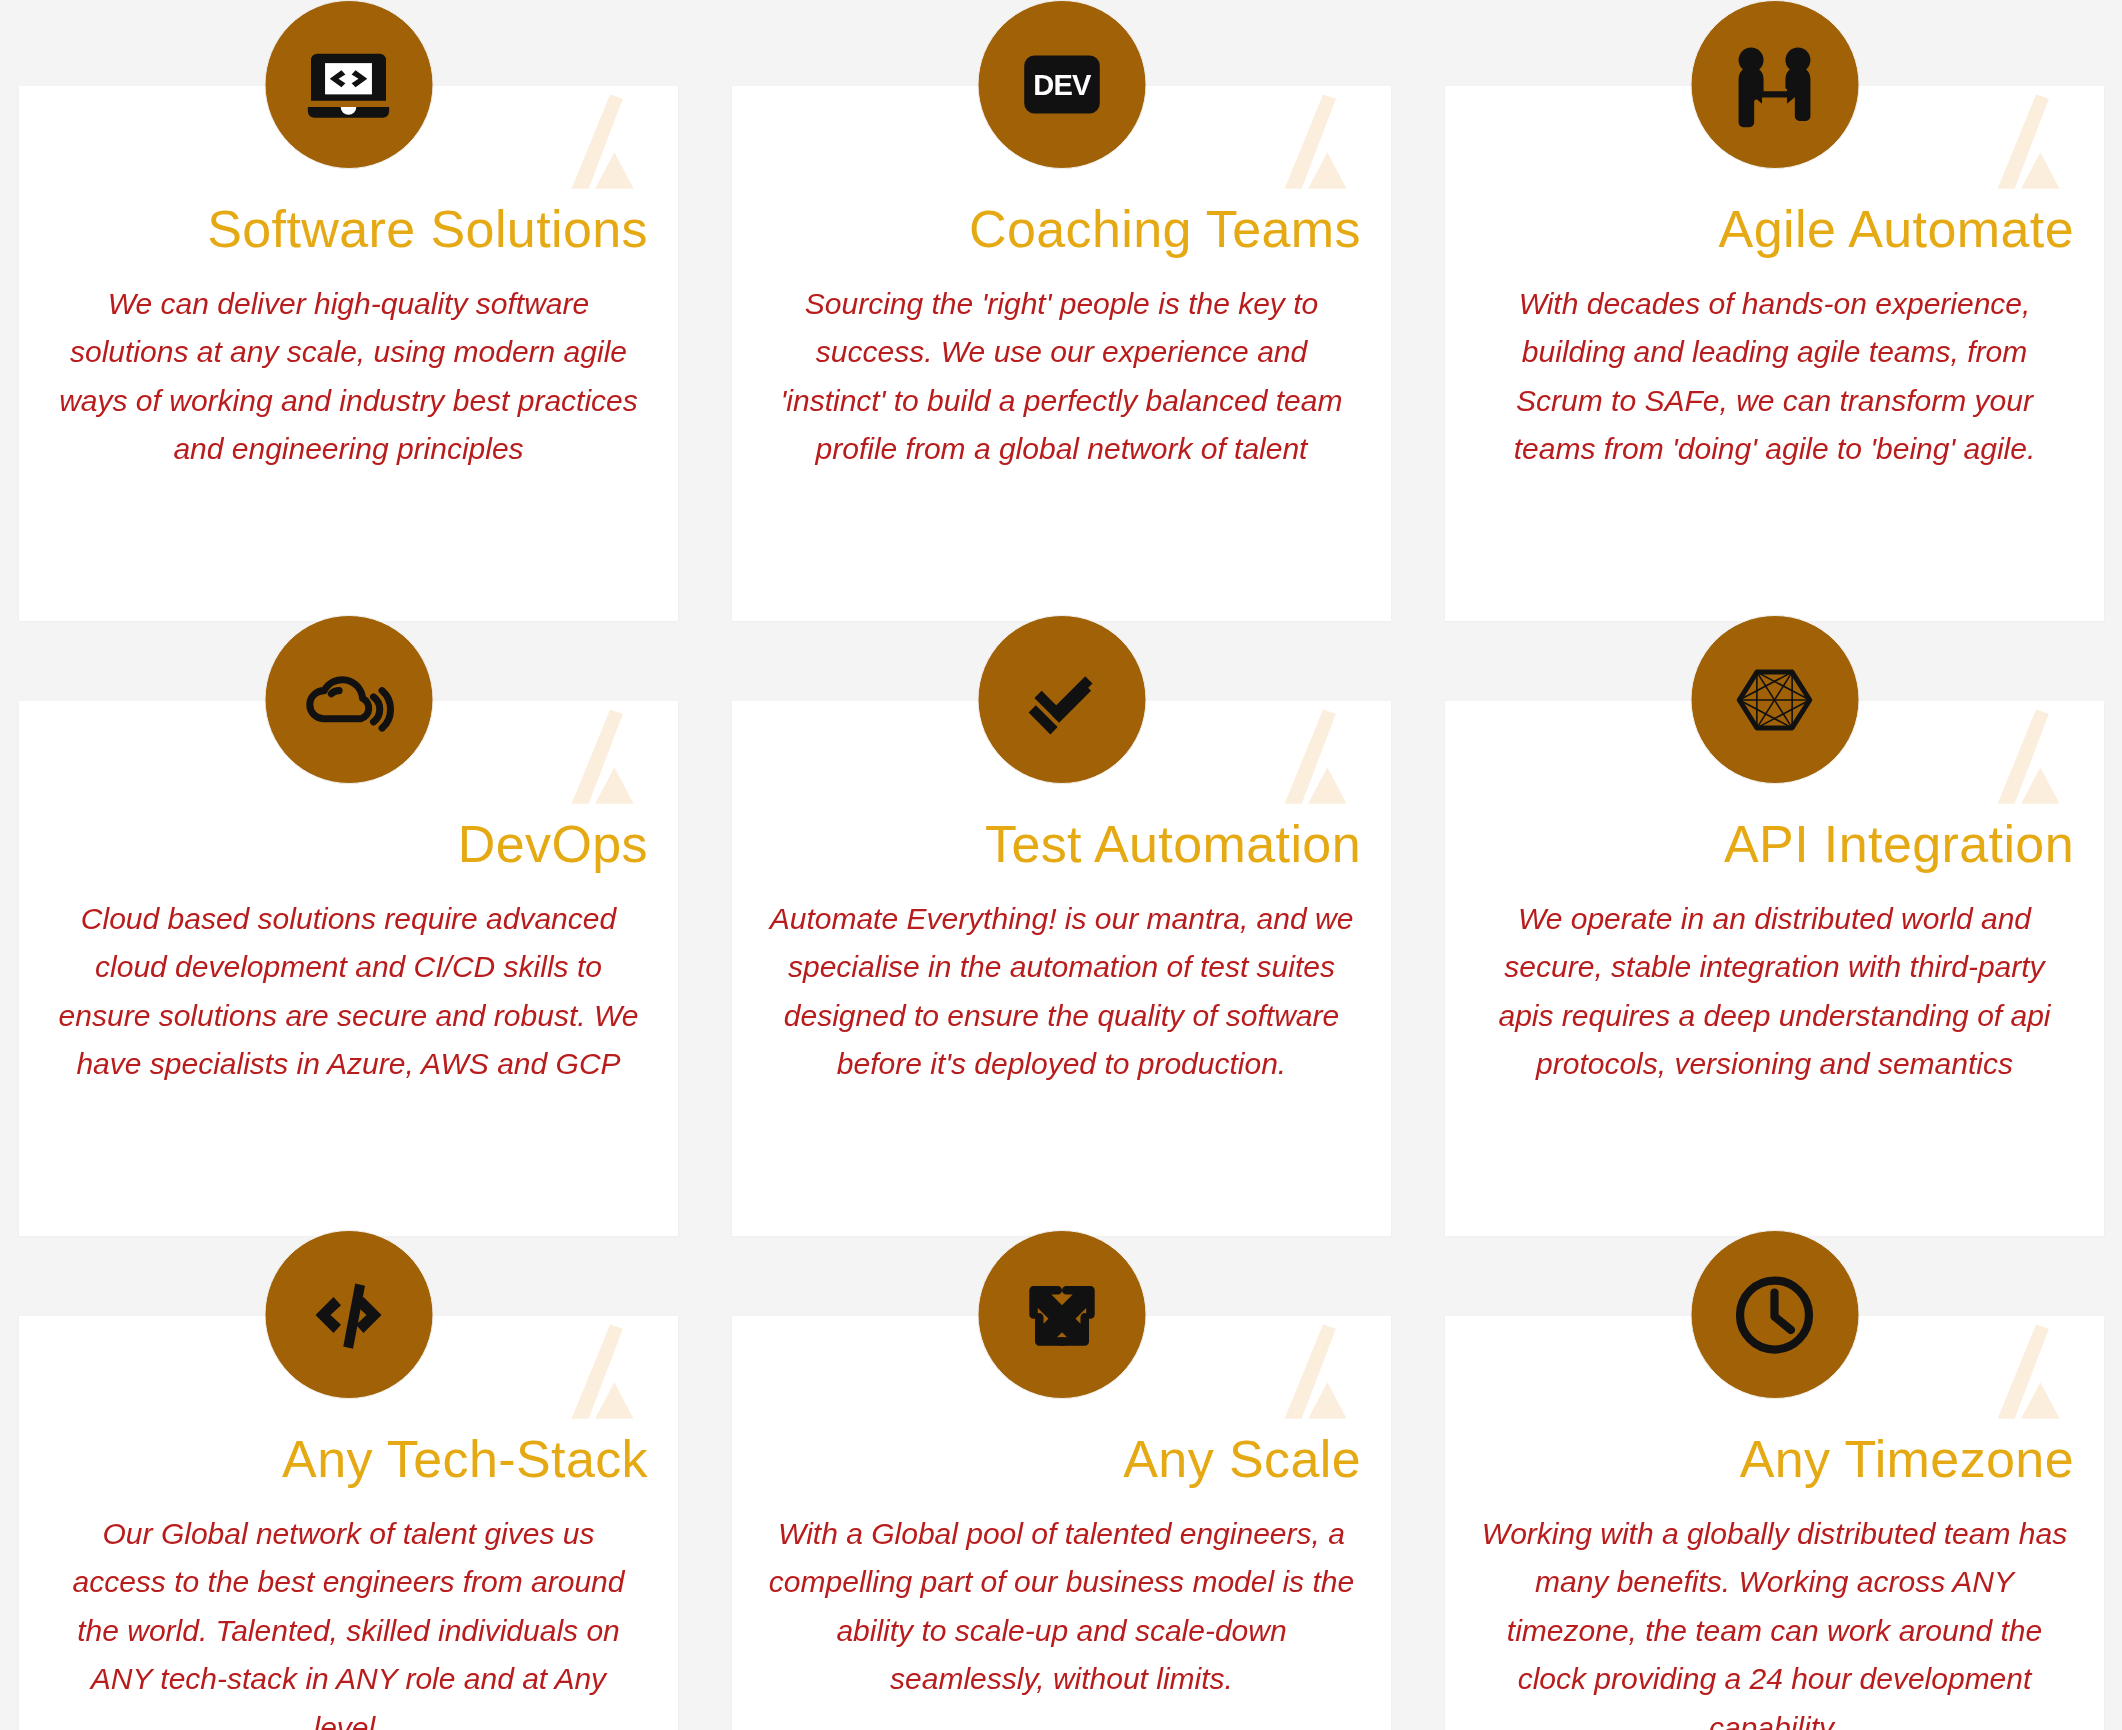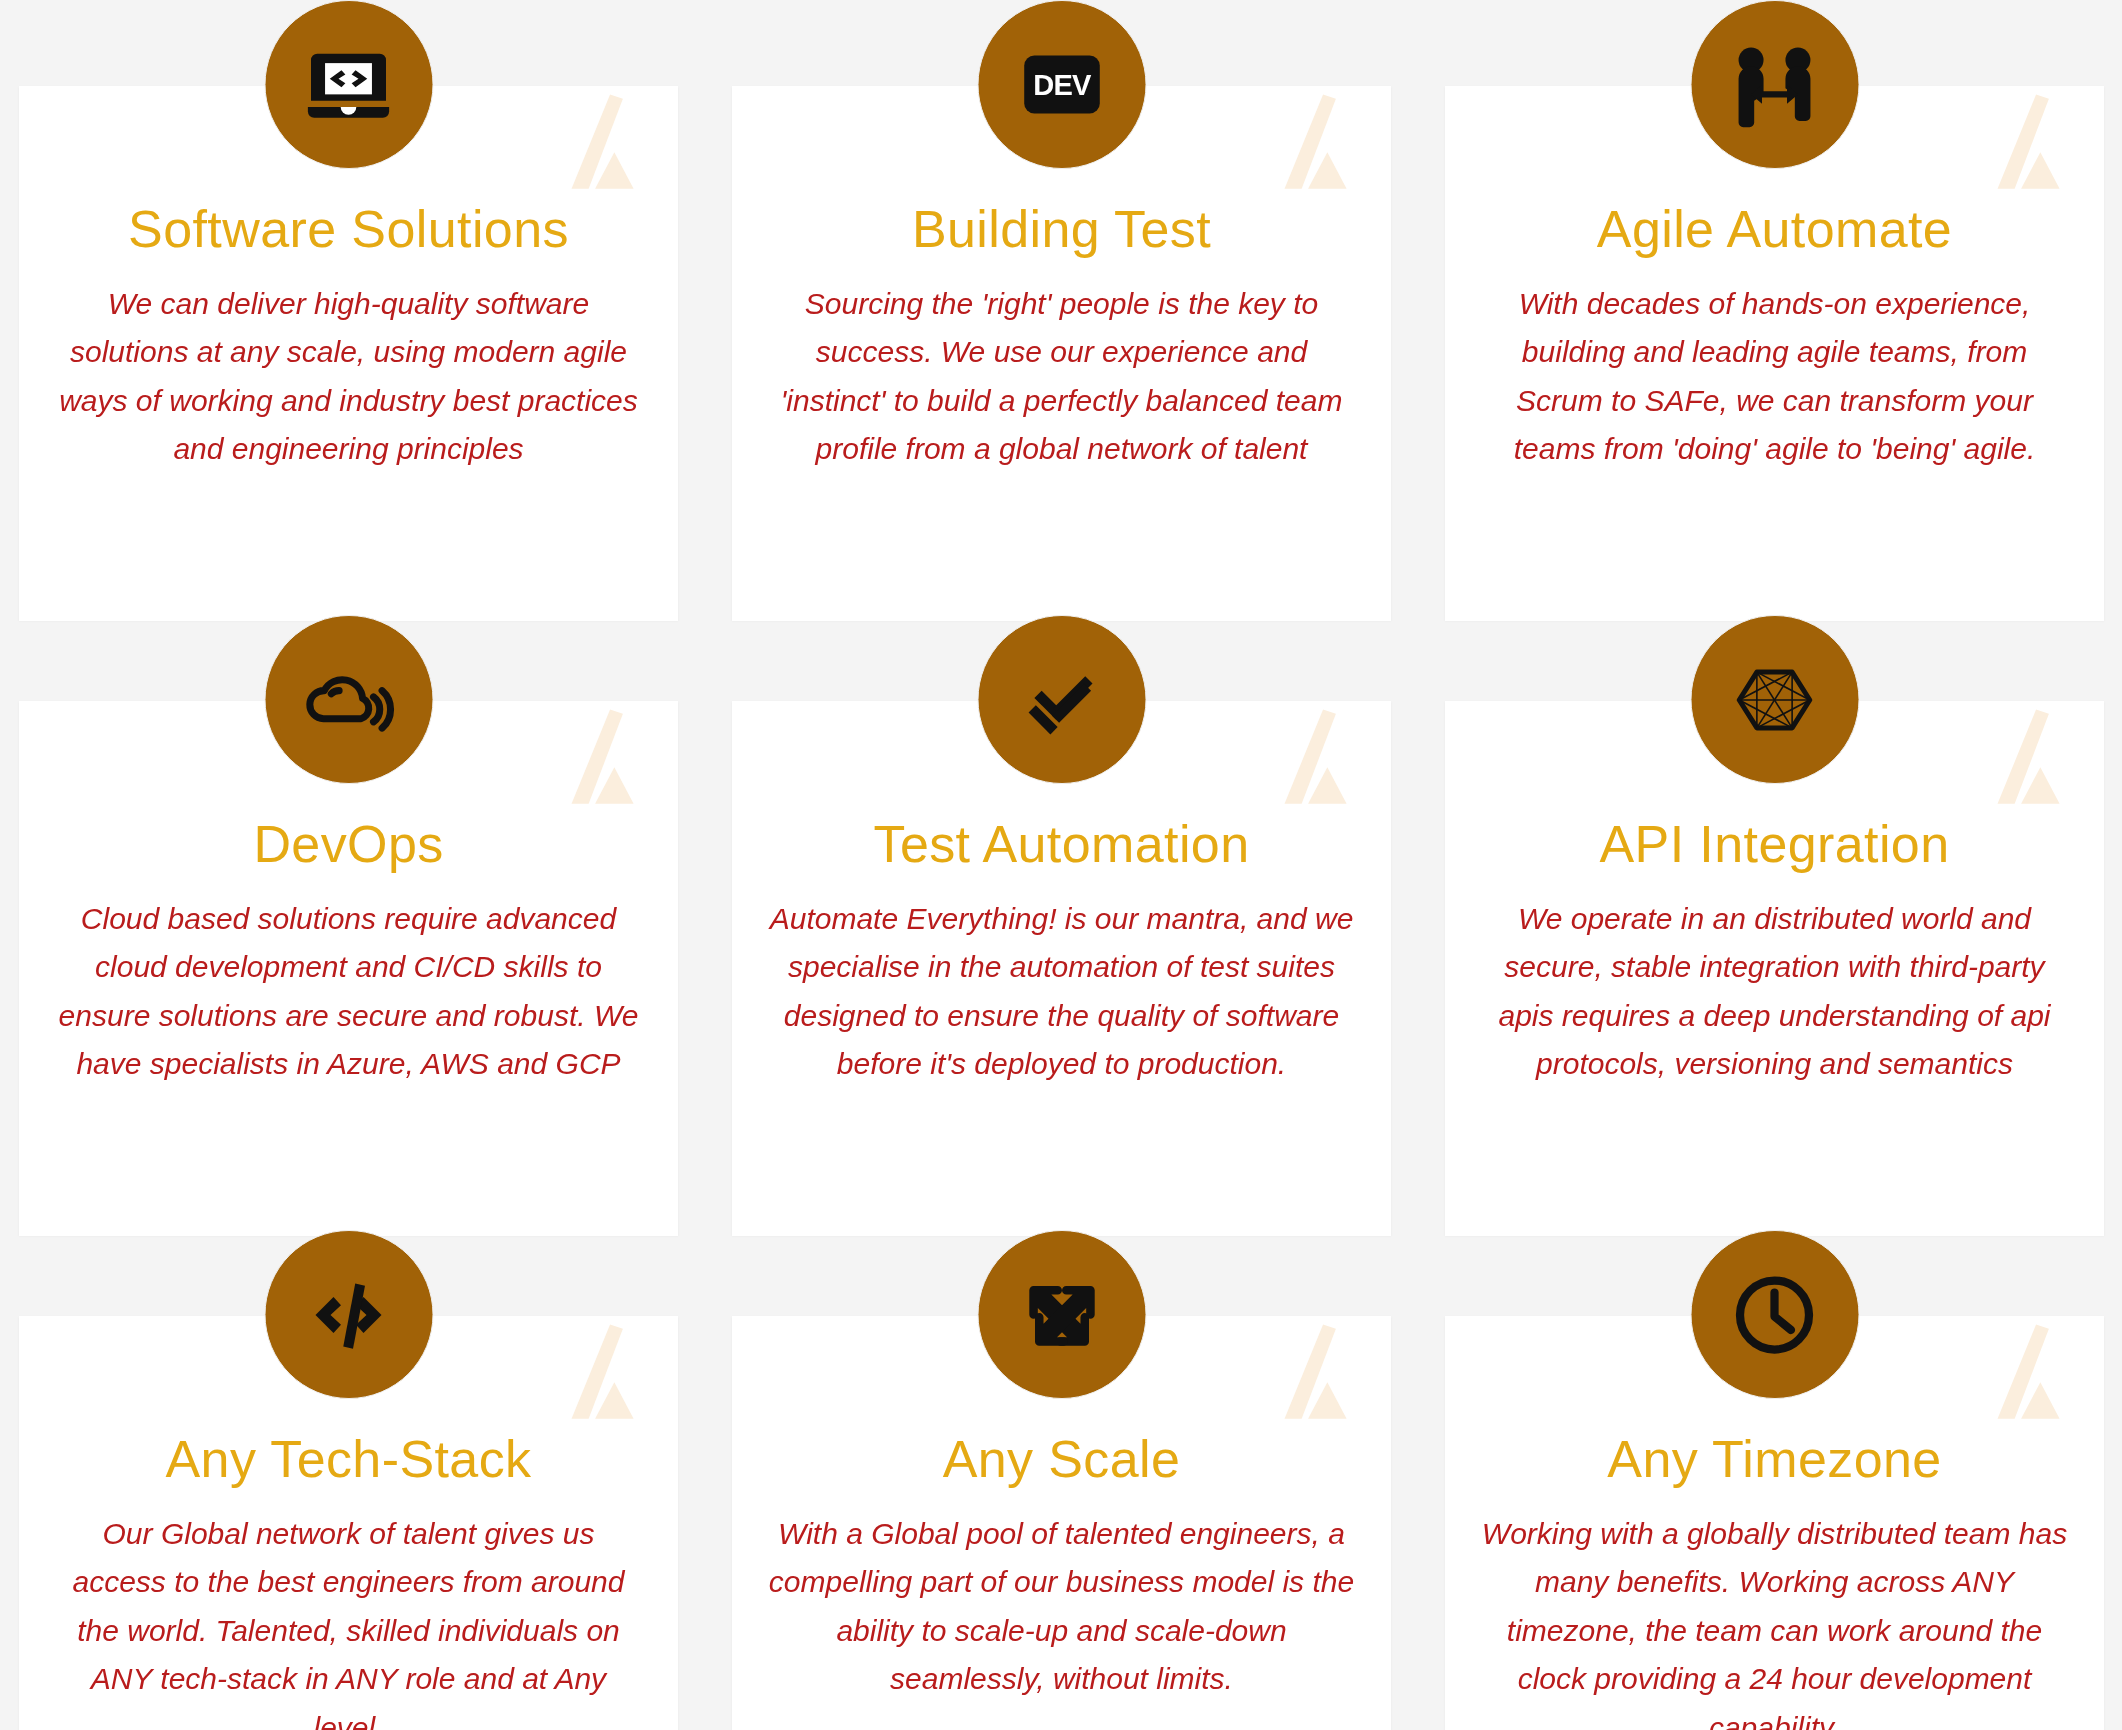--- a/index.html
+++ b/index.html
@@ -68,20 +68,21 @@
   .icon-badge svg { display: block; }
 
   .card-title {
     color: #e5a913;
     font-size: 52px;
     font-weight: 400;
     line-height: 1.05;
     letter-spacing: 0.4px;
     margin-bottom: 23px;
     white-space: nowrap;
+    text-align: right;
   }
 
   .card-desc {
     color: #b91c1c;
     font-size: 30px;
     font-style: italic;
     line-height: 1.62;
     font-weight: 400;
     padding: 0 5.3px;
   }
@@ -120,21 +121,21 @@
       <svg class="card-watermark" viewBox="0 0 100 100">
         <path d="M58 8 L22 96 L38 96 L70 12 Z" fill="#fbeedd"></path>
         <path d="M62 62 L44 96 L80 96 Z" fill="#fbeedd"></path>
       </svg>
       <div class="icon-badge">
         <svg width="93" height="93" viewBox="0 0 64 64">
           <rect x="6" y="12" width="52" height="40" rx="7" fill="#111111"></rect>
           <text x="32" y="39.5" font-family="'Liberation Sans', sans-serif" font-size="20" font-weight="bold" fill="#ffffff" text-anchor="middle" letter-spacing="-0.5">DEV</text>
         </svg>
       </div>
-      <div class="card-title">Building Test</div>
+      <div class="card-title">Coaching Teams</div>
       <div class="card-desc">Sourcing the 'right' people is the key to success. We use our experience and 'instinct' to build a perfectly balanced team profile from a global network of talent</div>
     </div>
   </div>
 
   <div class="grid-cell row-1">
     <div class="service-card">
       <svg class="card-watermark" viewBox="0 0 100 100">
         <path d="M58 8 L22 96 L38 96 L70 12 Z" fill="#fbeedd"></path>
         <path d="M62 62 L44 96 L80 96 Z" fill="#fbeedd"></path>
       </svg>

